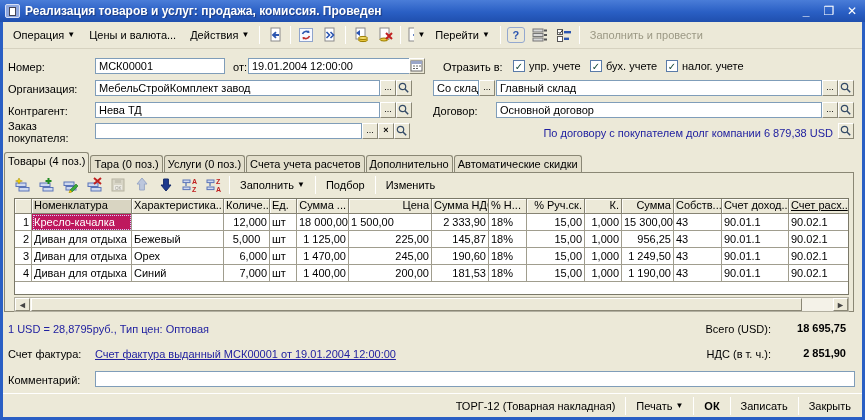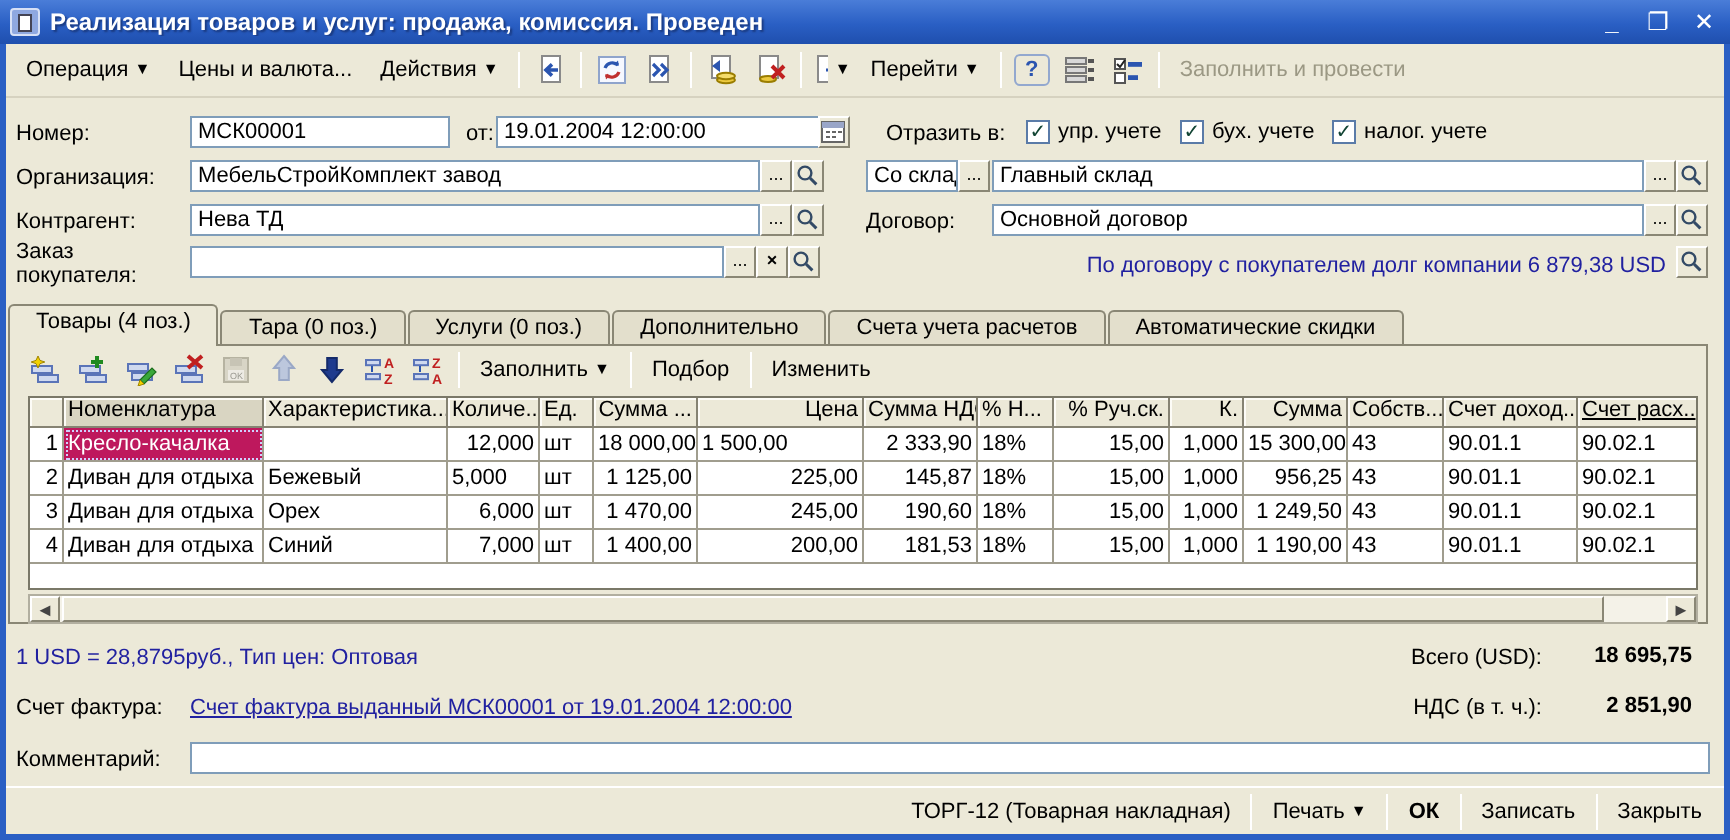--- a/index.html
+++ b/index.html
@@ -40,21 +40,21 @@
   .sbtn { position:absolute; width:16px; height:16px; background:#ece9d8;
     border:1px solid; border-color:#fff #8a8775 #8a8775 #fff;
     font-size:9px; line-height:13px; text-align:center; cursor:default; }
   .cb { position:absolute; display:flex; align-items:center; gap:4px; }
   .cb .box { width:12px; height:12px; background:#fff; border:1px solid #5a7ba8;
     font-size:10px; line-height:11px; text-align:center; color:#143; }
   .bluetext { color:#2121a0; }
   a.doclink { color:#2121a0; text-decoration:underline; cursor:pointer; }
   
   #tabs { position:absolute; left:1px; top:130px; height:21px; display:flex; align-items:flex-end; }
-  .tab { height:18px; padding:2px 13px 0; background:#e3dfcc; border:1px solid #8a8775; border-bottom:none;
+  .tab { height:18px; padding:2px 3px 0; background:#e3dfcc; border:1px solid #8a8775; border-bottom:none;
     border-radius:3px 3px 0 0; margin-right:1px; white-space:nowrap; cursor:default; }
   .tab.active { height:21px; background:#ece9d8; position:relative; z-index:3; font-weight:normal; }
   #tabpanel { position:absolute; left:1px; top:150px; width:850px; height:140px;
     border:1px solid #8a8775; background:#ece9d8; z-index:2; }
   
   #gridbox { position:absolute; left:9px; top:25px; width:835px; height:97px;
     background:#fff; border:1px solid #7a7868; overflow:hidden; }
   .trow { display:flex; height:17px; }
   .trow.head { height:15px; }
   .tcell { flex:0 0 auto; border-right:1px solid #a09d8e; border-bottom:1px solid #a09d8e;
@@ -275,22 +275,22 @@
         <svg width="13" height="13">
           <circle cx="5.5" cy="5.5" r="3.2" stroke="#334a66" fill="none" stroke-width="1.2"></circle>
           <path d="M8 8l3.2 3.2" stroke="#334a66" stroke-width="1.5"></path>
         </svg>
       </span>
 
     <div id="tabs">
       <span class="tab active">Товары (4 поз.)</span>
       <span class="tab">Тара (0 поз.)</span>
       <span class="tab">Услуги (0 поз.)</span>
+      <span class="tab">Счета учета расчетов</span>
       <span class="tab">Дополнительно</span>
-      <span class="tab">Счета учета расчетов</span>
       <span class="tab">Автоматические скидки</span>
     </div>
 
     <div id="tabpanel">
       <div class="tbar" style="height:23px;border-bottom:none;padding-left:5px">
         <span class="tbtn icon">
             <svg width="17" height="16">
               <rect x="2" y="6" width="10" height="3.5" fill="#cfd9ef" stroke="#5a74b8"></rect>
               <rect x="5" y="10.5" width="10" height="3.5" fill="#cfd9ef" stroke="#5a74b8"></rect>
               <path d="M5 1l1 2.2L8.4 4 6 4.8 5 7 4 4.8 1.6 4 4 3.2z" fill="#f2d200" stroke="#a08400" stroke-width=".5"></path>
@@ -397,21 +397,21 @@
             <div class="tcell" style="width: 37px; text-align: right;">1,000</div>
             <div class="tcell" style="width: 52px; text-align: right;">15 300,00</div>
             <div class="tcell" style="width: 48px; text-align: left;">43</div>
             <div class="tcell" style="width: 67px; text-align: left;">90.01.1</div>
             <div class="tcell" style="width: 61px; text-align: left;">90.02.1</div>
           </div>
           <div class="trow">
             <div class="tcell" style="width: 17px; text-align: right;">2</div>
             <div class="tcell" style="width: 100px; text-align: left;">Диван для отдыха</div>
             <div class="tcell" style="width: 92px; text-align: left;">Бежевый</div>
-            <div class="tcell" style="width: 46px; text-align: left;">5,000</div>
+            <div class="tcell" style="width: 46px; text-align: center;">5,000</div>
             <div class="tcell" style="width: 27px; text-align: left;">шт</div>
             <div class="tcell" style="width: 52px; text-align: right;">1 125,00</div>
             <div class="tcell" style="width: 83px; text-align: right;">225,00</div>
             <div class="tcell" style="width: 57px; text-align: right;">145,87</div>
             <div class="tcell" style="width: 38px; text-align: left;">18%</div>
             <div class="tcell" style="width: 58px; text-align: right;">15,00</div>
             <div class="tcell" style="width: 37px; text-align: right;">1,000</div>
             <div class="tcell" style="width: 52px; text-align: right;">956,25</div>
             <div class="tcell" style="width: 48px; text-align: left;">43</div>
             <div class="tcell" style="width: 67px; text-align: left;">90.01.1</div>

